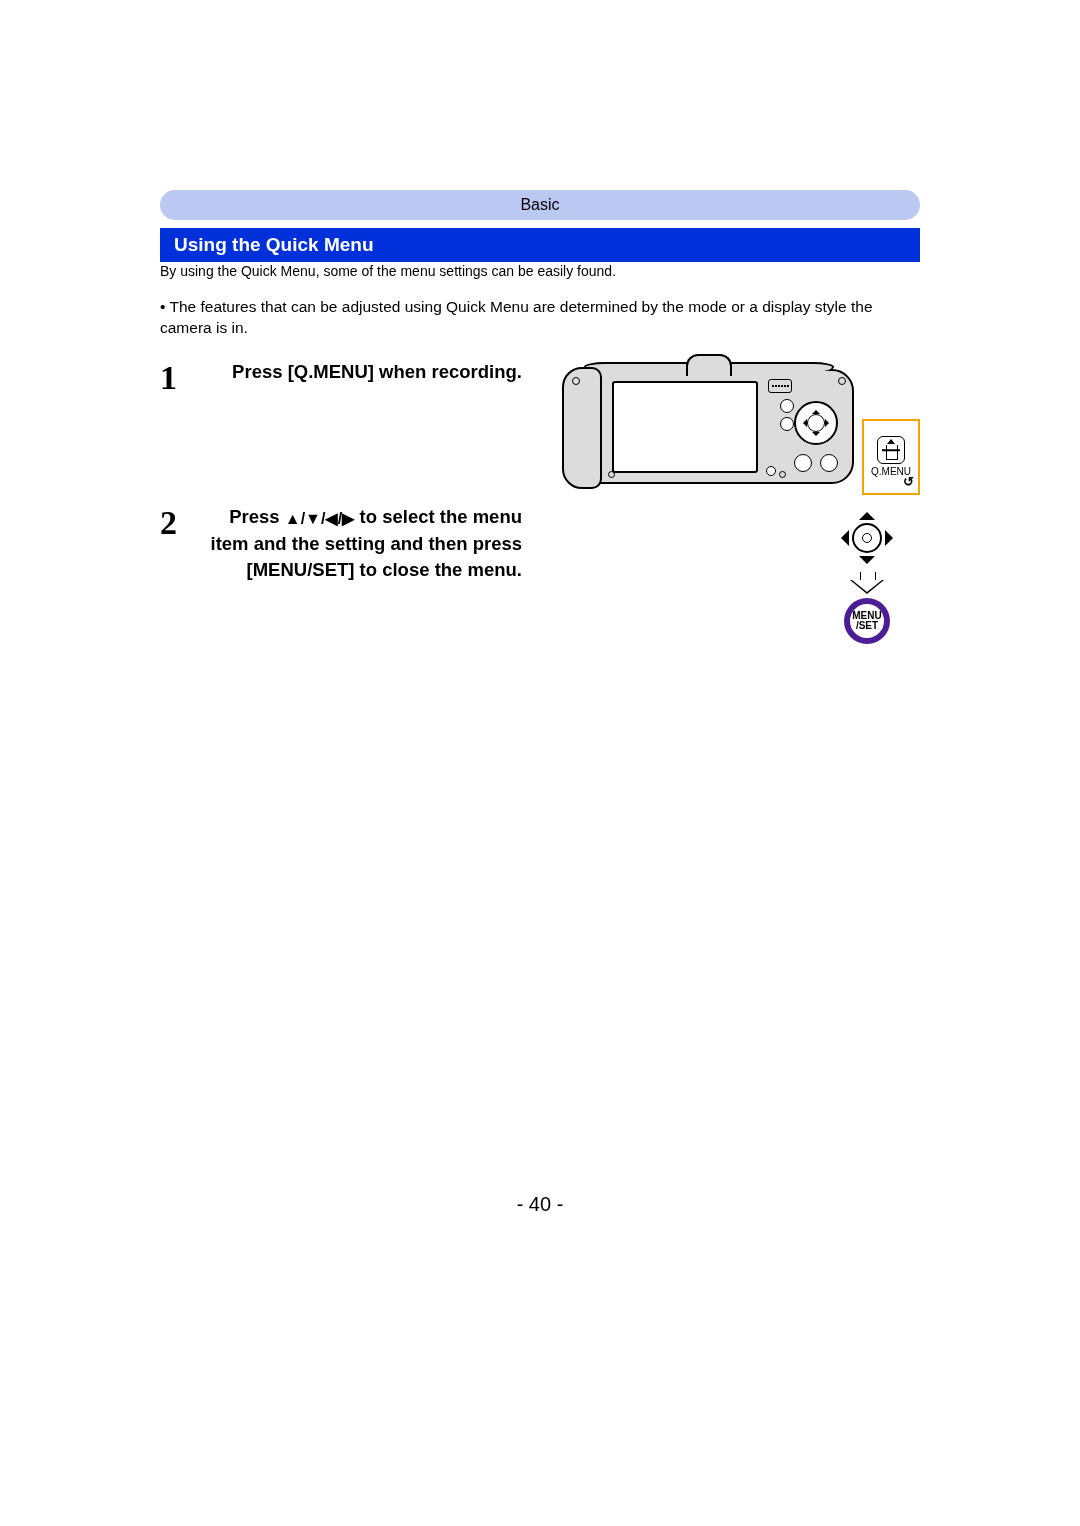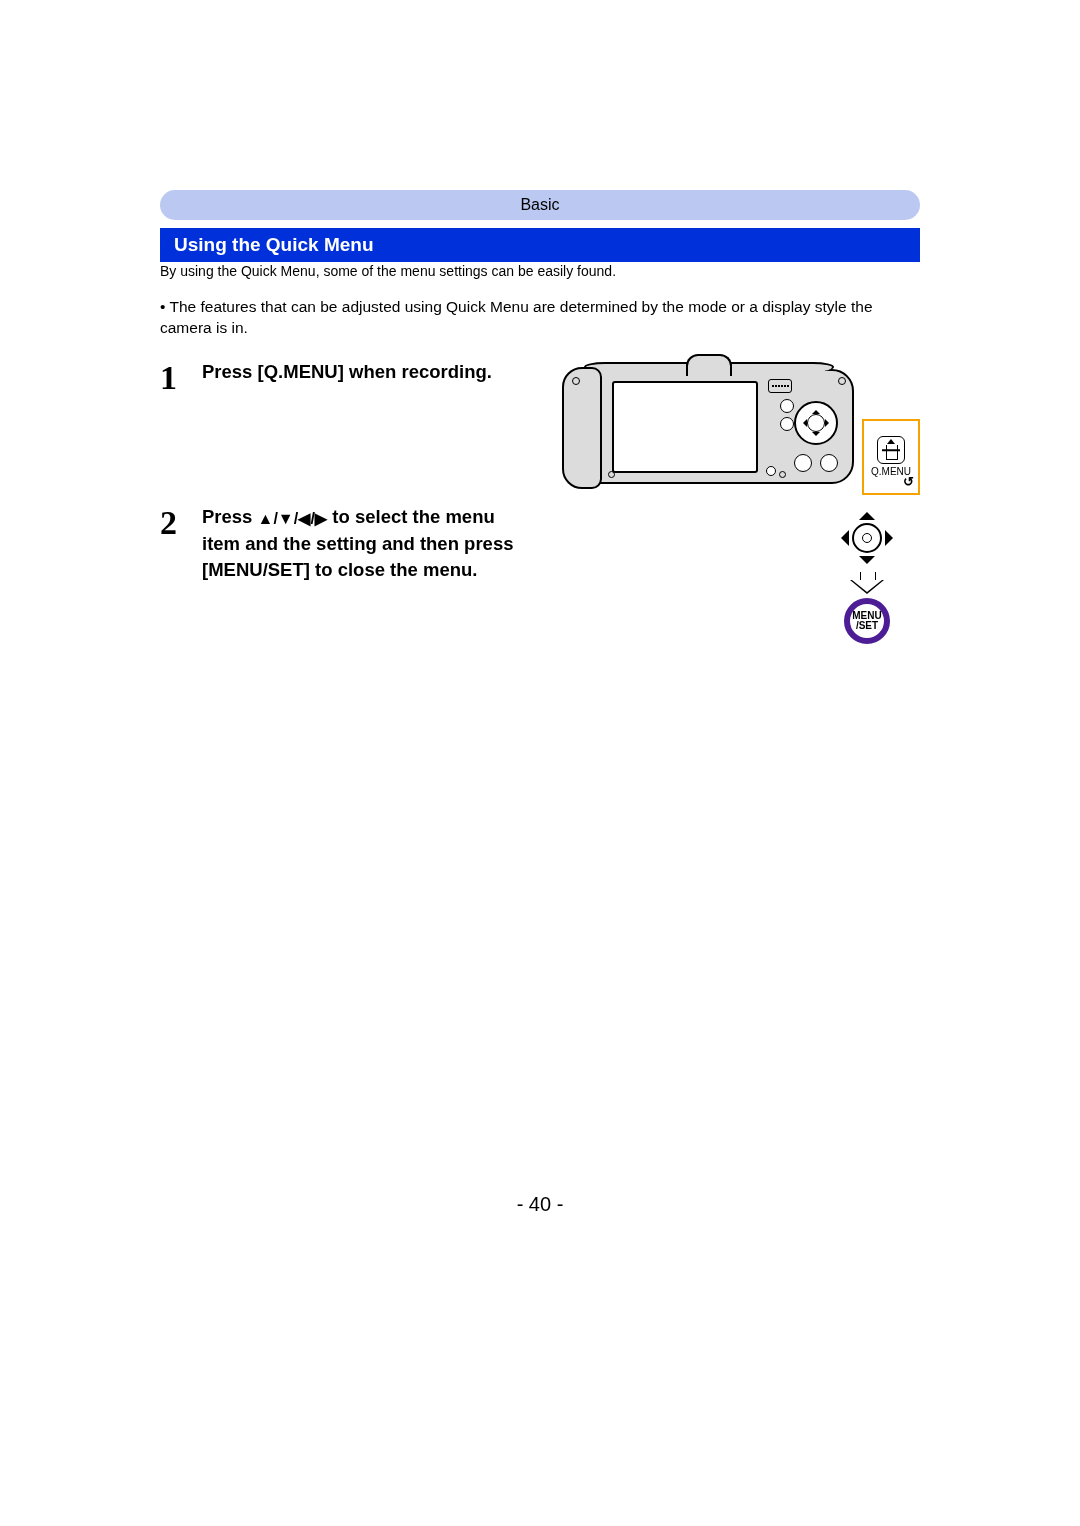--- a/index.html
+++ b/index.html
@@ -67,20 +67,21 @@
     font-weight: bold;
     font-size: 34px;
     width: 42px;
     flex: 0 0 42px;
     line-height: 1;
     padding-top: 2px;
   }
   .step-body {
     flex: 1 1 auto;
     padding-right: 12px;
+    text-align: right;
   }
   .step-text {
     font-weight: bold;
     font-size: 18.5px;
     line-height: 1.45;
     max-width: 320px;
   }
   .arrow-glyphs {
     font-size: 16px;
     vertical-align: middle;

